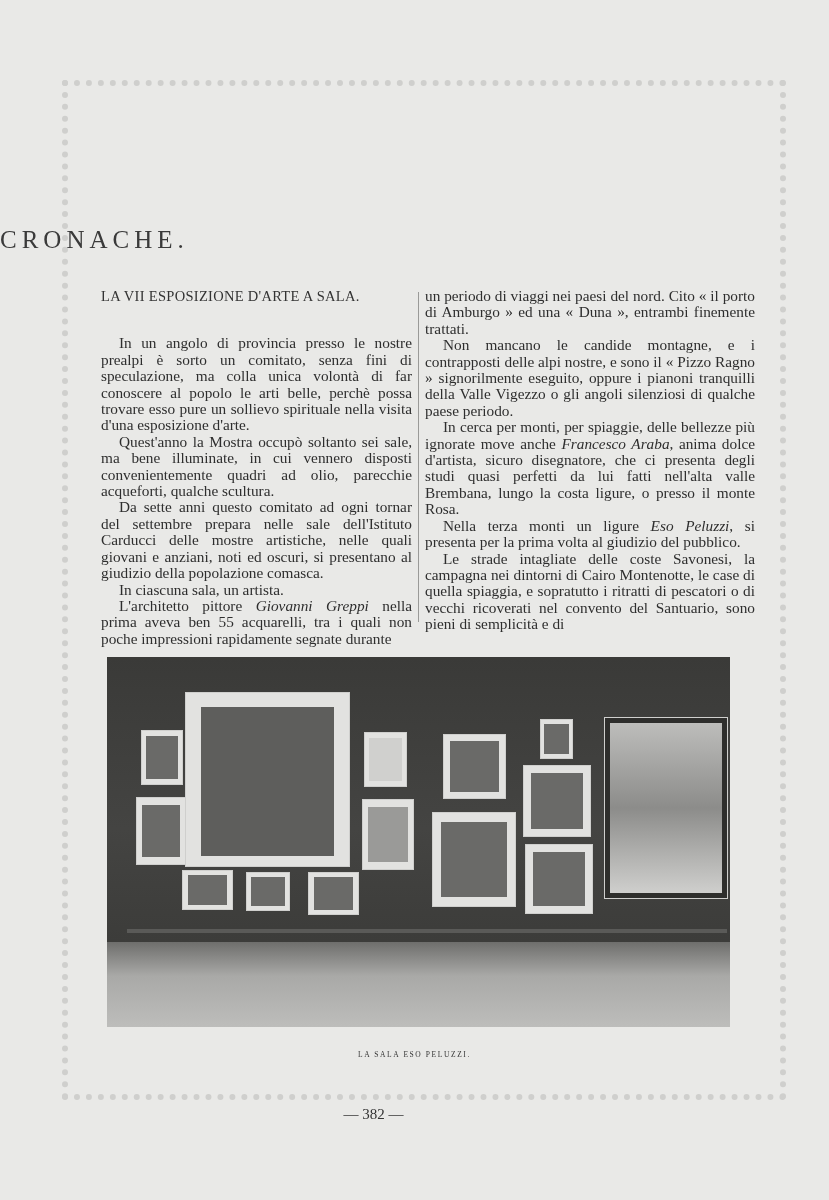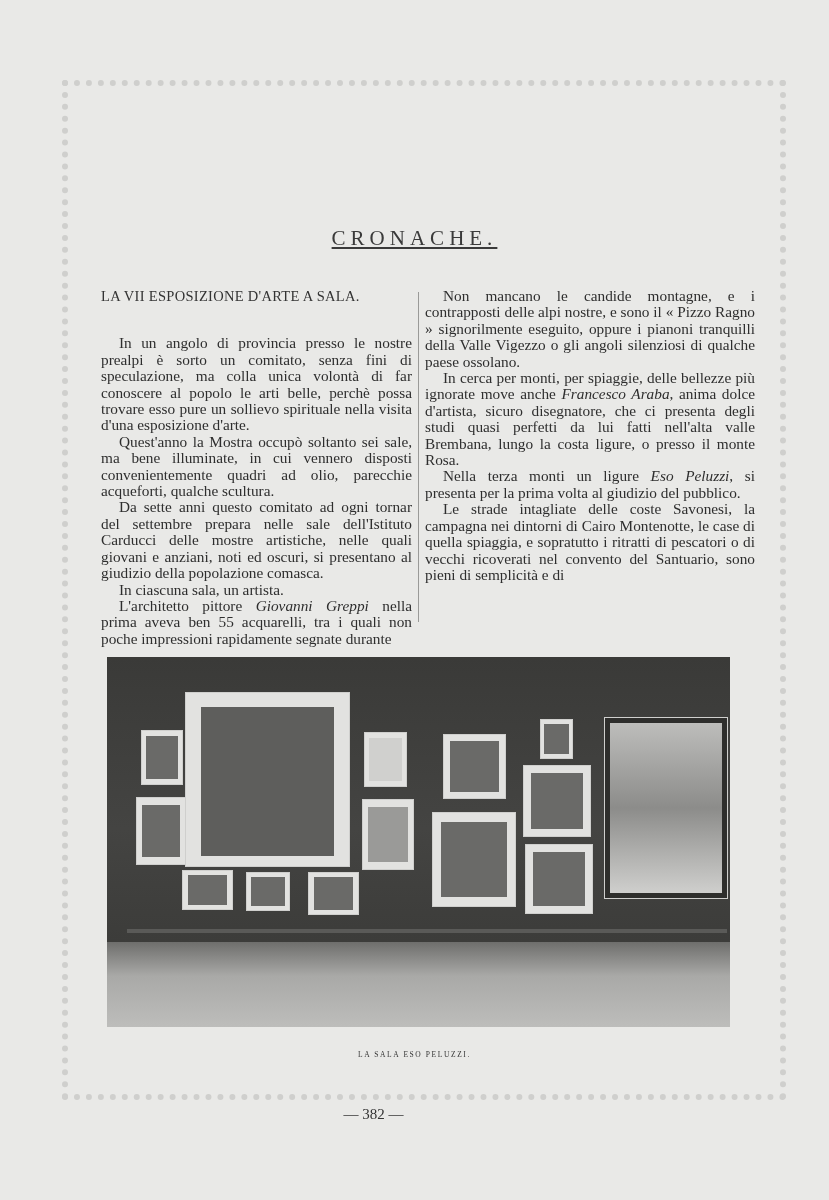--- a/index.html
+++ b/index.html
@@ -8,22 +8,22 @@
     background:#e9e9e7;
     font-family:"Liberation Serif", "DejaVu Serif", serif;
     color:#2b2b2b;
   }
   .page-border {
     position:absolute; left:62px; top:80px; width:724px; height:1020px;
     box-sizing:border-box;
     border:6px dotted #cfcfcd;
   }
   .title {
-    position:absolute; left:0; width:829px; top:226px; text-align:center;
-    font-size:21px; letter-spacing:5px; color:#3a3a3a;text-decoration:underline;
+    position:absolute; left:0; width:829px; top:226px; text-align:left;
+    font-size:25px; letter-spacing:5px; color:#3a3a3a;
   }
   .col {
     position:absolute; top:288px; font-size:15.3px; line-height:16.4px;
     text-align:justify; color:#2e2e2e;
   }
   .col-left { left:101px; width:311px; }
   .col-right { left:425px; width:330px; }
   .col-divider {
     position:absolute; left:418px; top:292px; width:1px; height:330px;
     background:#9a9a98;
@@ -67,21 +67,22 @@
 <div class="col col-left">
   <div class="section-heading">LA VII ESPOSIZIONE D'ARTE A SALA.</div>
   <p>In un angolo di provincia presso le nostre prealpi è sorto un comitato, senza fini di speculazione, ma colla unica volontà di far conoscere al popolo le arti belle, perchè possa trovare esso pure un sollievo spirituale nella visita d'una esposizione d'arte.</p>
   <p>Quest'anno la Mostra occupò soltanto sei sale, ma bene illuminate, in cui vennero disposti convenientemente quadri ad olio, parecchie acqueforti, qualche scultura.</p>
   <p>Da sette anni questo comitato ad ogni tornar del settembre prepara nelle sale dell'Istituto Carducci delle mostre artistiche, nelle quali giovani e anziani, noti ed oscuri, si presentano al giudizio della popolazione comasca.</p>
   <p>In ciascuna sala, un artista.</p>
   <p><span>L'architetto pittore </span><em>Giovanni Greppi</em><span> nella prima aveva ben 55 acquarelli, tra i quali non poche impressioni rapidamente segnate durante</span></p>
 </div>
 
 <div class="col col-right">
-  <p>Non mancano le candide montagne, e i contrapposti delle alpi nostre, e sono il « Pizzo Ragno » signorilmente eseguito, oppure i pianoni tranquilli della Valle Vigezzo o gli angoli silenziosi di qualche paese ossolano.</p>
+  <p class="cont">un periodo di viaggi nei paesi del nord. Cito « il porto di Amburgo » ed una « Duna », entrambi finemente trattati.</p>
+  <p>Non mancano le candide montagne, e i contrapposti delle alpi nostre, e sono il « Pizzo Ragno » signorilmente eseguito, oppure i pianoni tranquilli della Valle Vigezzo o gli angoli silenziosi di qualche paese periodo.</p>
   <p><span>In cerca per monti, per spiaggie, delle bellezze più ignorate move anche </span><em>Francesco Araba</em><span>, anima dolce d'artista, sicuro disegnatore, che ci presenta degli studi quasi perfetti da lui fatti nell'alta valle Brembana, lungo la costa ligure, o presso il monte Rosa.</span></p>
   <p><span>Nella terza monti un ligure </span><em>Eso Peluzzi</em><span>, si presenta per la prima volta al giudizio del pubblico.</span></p>
   <p>Le strade intagliate delle coste Savonesi, la campagna nei dintorni di Cairo Montenotte, le case di quella spiaggia, e sopratutto i ritratti di pescatori o di vecchi ricoverati nel convento del Santuario, sono pieni di semplicità e di</p>
 </div>
 
 <div class="photo" title="Black-and-white photograph of an exhibition room wall hung with framed paintings and portraits">
   <div class="wall"></div>
   <div class="floor"></div>
   <div class="rail"></div>
 

